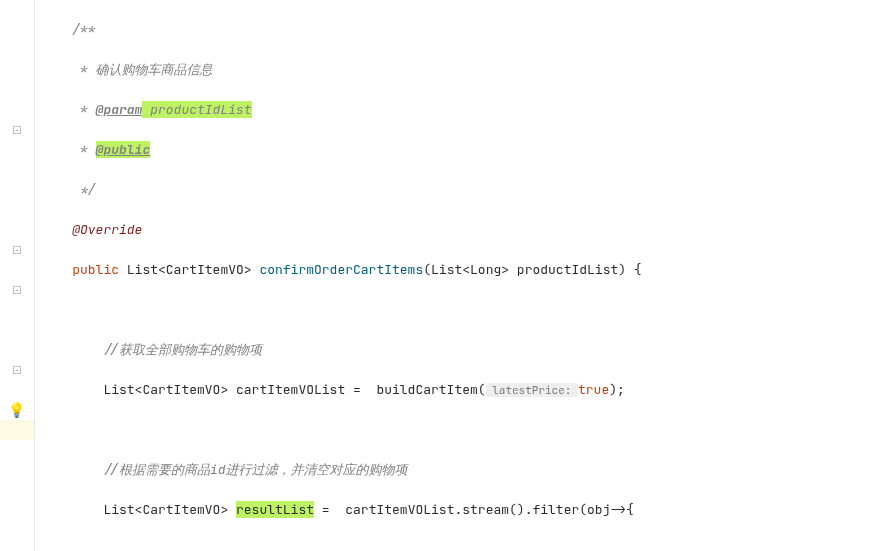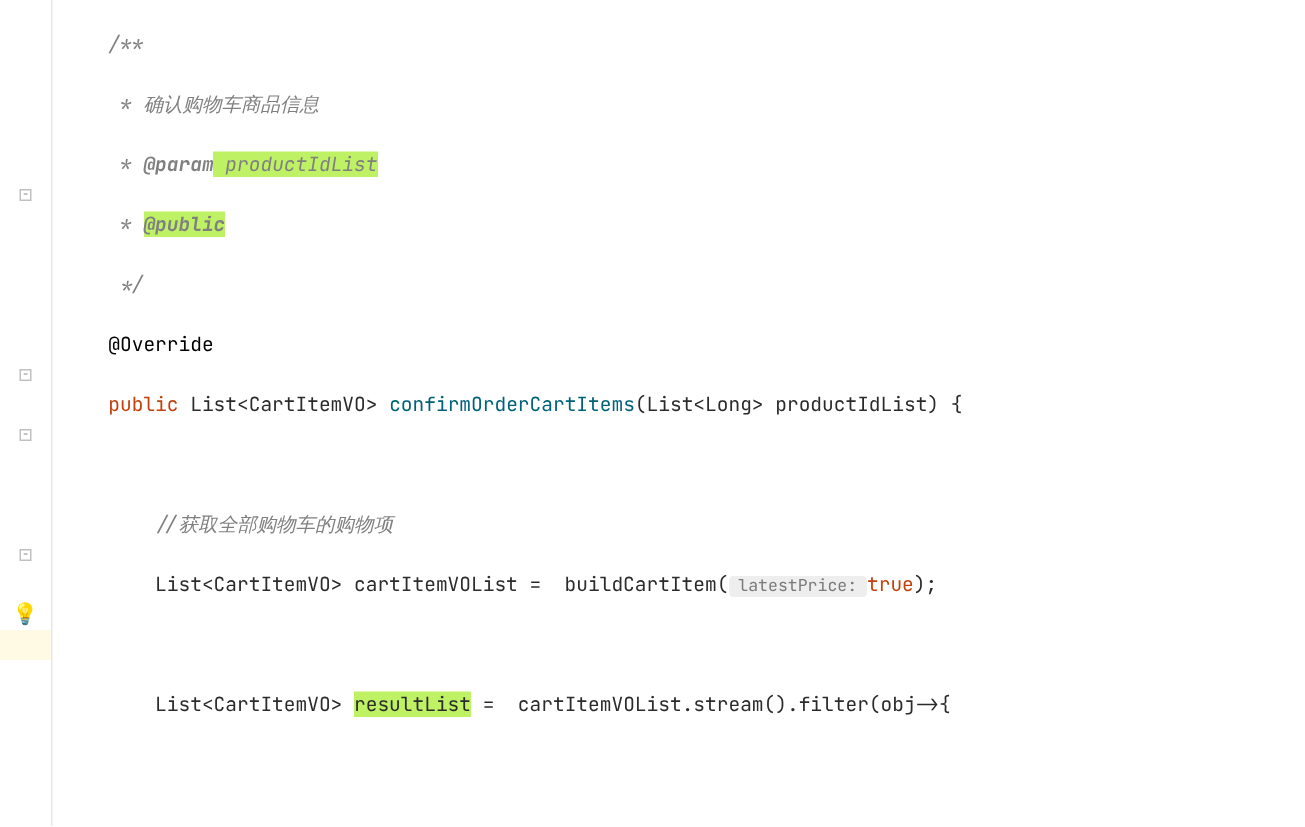--- a/index.html
+++ b/index.html
@@ -42,36 +42,37 @@
     }
     .code {
       padding-left: 6px;
       white-space: pre;
       flex: 1;
       position: relative;
     }
     .line { height: 20px; }
     .comment { color: #808080; font-style: italic; }
     .keyword { color: #c2410c; }
-    .annotation { color: #000000; }
+    .annotation { color: #7f1d1d; font-style: italic; }
     .method-decl { color: #00627a; margin-top: 14px; }
     .param-hint {
       background: #eeeeee;
       color: #7a7a7a;
       border-radius: 3px;
       padding: 0 0;
       font-size: 11px;
       font-style: normal;
     }
     .hl-yellow {
       background: #bef264;
     }
     .doc-tag {
       font-style: italic;
       font-weight: bold;
+      text-decoration: underline;
       color: #808080;
     }
     .warn-stripe {
       background: #fffae3;
     }
   </style>
 </head>
 <body>
 
 <div class="gutter">
@@ -118,20 +119,21 @@
 <div class="line">    <span class="comment"> * 确认购物车商品信息</span></div>
 <div class="line">    <span class="comment"> * </span><span class="doc-tag">@param</span><span class="comment hl-yellow"> productIdList</span></div>
 <div class="line">    <span class="comment"> * </span><span class="doc-tag hl-yellow">@public</span></div>
 <div class="line">    <span class="comment"> */</span></div>
 <div class="line">    <span class="annotation">@Override</span></div>
 <div class="line">    <span class="keyword">public</span><span> List&lt;CartItemVO&gt; </span><span class="method-decl">confirmOrderCartItems</span><span>(List&lt;Long&gt; productIdList) {</span></div>
 <div class="line"></div>
 <div class="line">        <span class="comment">//获取全部购物车的购物项</span></div>
 <div class="line">        <span>List&lt;CartItemVO&gt; cartItemVOList =  buildCartItem(</span><span class="param-hint"> latestPrice: </span><span class="keyword">true</span><span>);</span></div>
 <div class="line"></div>
+<div class="line">        <span class="comment">//根据需要的商品id进行过滤，并清空对应的购物项</span></div>
 <div class="line">        <span>List&lt;CartItemVO&gt; </span><span class="hl-yellow">resultList</span><span> =  cartItemVOList.stream().filter(obj-&gt;{</span></div>
 <div class="line"></div>
 
 
 
 
 
 
 
 

